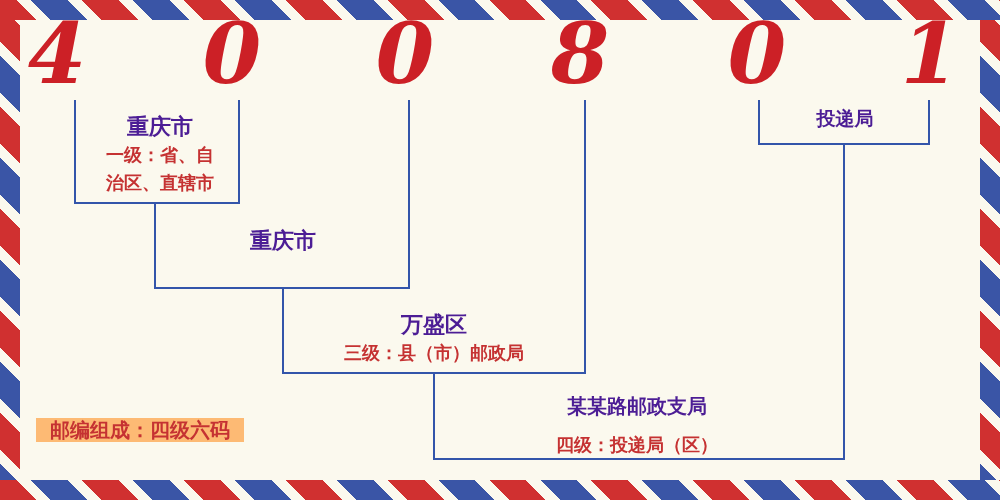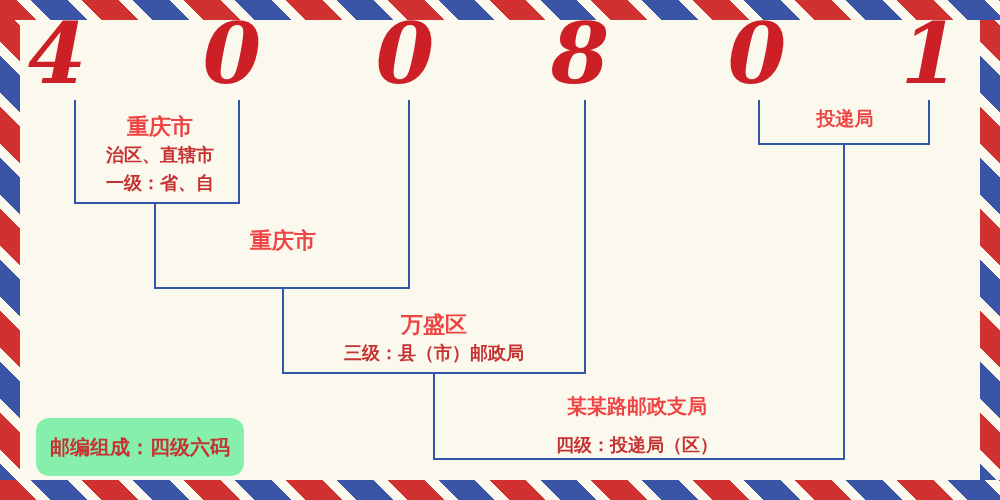--- a/index.html
+++ b/index.html
@@ -35,35 +35,35 @@
   .d1{left:57px;} .d2{left:232px;} .d3{left:405px;}
   .d4{left:580px;} .d5{left:757px;} .d6{left:930px;}
 
   
   .line { position:absolute; background:#3355aa; z-index:1; }
   .line.h { height:2px; }
   .line.v { width:2px; }
 
   
   .label { position:absolute; transform:translateX(-50%); text-align:center; z-index:3; white-space:nowrap; }
-  .label .name { color:#ef4444; font-weight:bold; font-size:22px; line-height:1.35; }
+  .label .name { color:#4c1d95; font-weight:bold; font-size:22px; line-height:1.35; }
   .label .desc { color:#c53232; font-weight:bold; font-size:18px; line-height:1.55; }
   .lv1 { left:160px; top:112px; }
   .lv2 { left:283px; top:226px; }
   .lv3 { left:434px; top:310px; }
   .lv4 { left:637px; top:393px; }
   .lv4 .name { font-size:20px; margin-bottom:12px; }
   .delivery { left:845px; top:108px;font-family:Liberation Mono, monospace; }
   .delivery .name { font-size:19px; }
 
   
   .badge {
     position:absolute; left:36px; top:418px; z-index:3;
-    background:#86efac; color:#c53232; font-weight:bold; font-size:20px;
-    padding:17px 14px; line-height:1.2; white-space:nowrap;border-radius:13px;
+    background:#fdba74; color:#c53232; font-weight:bold; font-size:20px;
+    padding:0 14px; line-height:1.2; white-space:nowrap;
   }
 </style>
 </head>
 <body>
 
 <div class="stage">
 
   <div class="border-stripe border-left"></div>
   <div class="border-stripe border-right"></div>
   <div class="border-stripe border-top"></div>
@@ -91,22 +91,22 @@
   <div class="line v" style="left:433px; top:372px; height:88px;"></div>
   <div class="line h" style="left:433px; top:458px; width:412px;"></div>
   <div class="line v" style="left:843px; top:144px; height:316px;"></div>
 
   <div class="line v" style="left:758px; top:100px; height:45px;"></div>
   <div class="line h" style="left:758px; top:143px; width:172px;"></div>
   <div class="line v" style="left:928px; top:100px; height:45px;"></div>
 
   <div class="label lv1">
     <div class="name">重庆市</div>
+    <div class="desc">一级：省、自</div>
     <div class="desc">治区、直辖市</div>
-    <div class="desc">一级：省、自</div>
   </div>
 
   <div class="label lv2">
     <div class="name">重庆市</div>
   </div>
 
   <div class="label lv4">
     <div class="name">某某路邮政支局</div>
     <div class="desc">四级：投递局（区）</div>
   </div>

